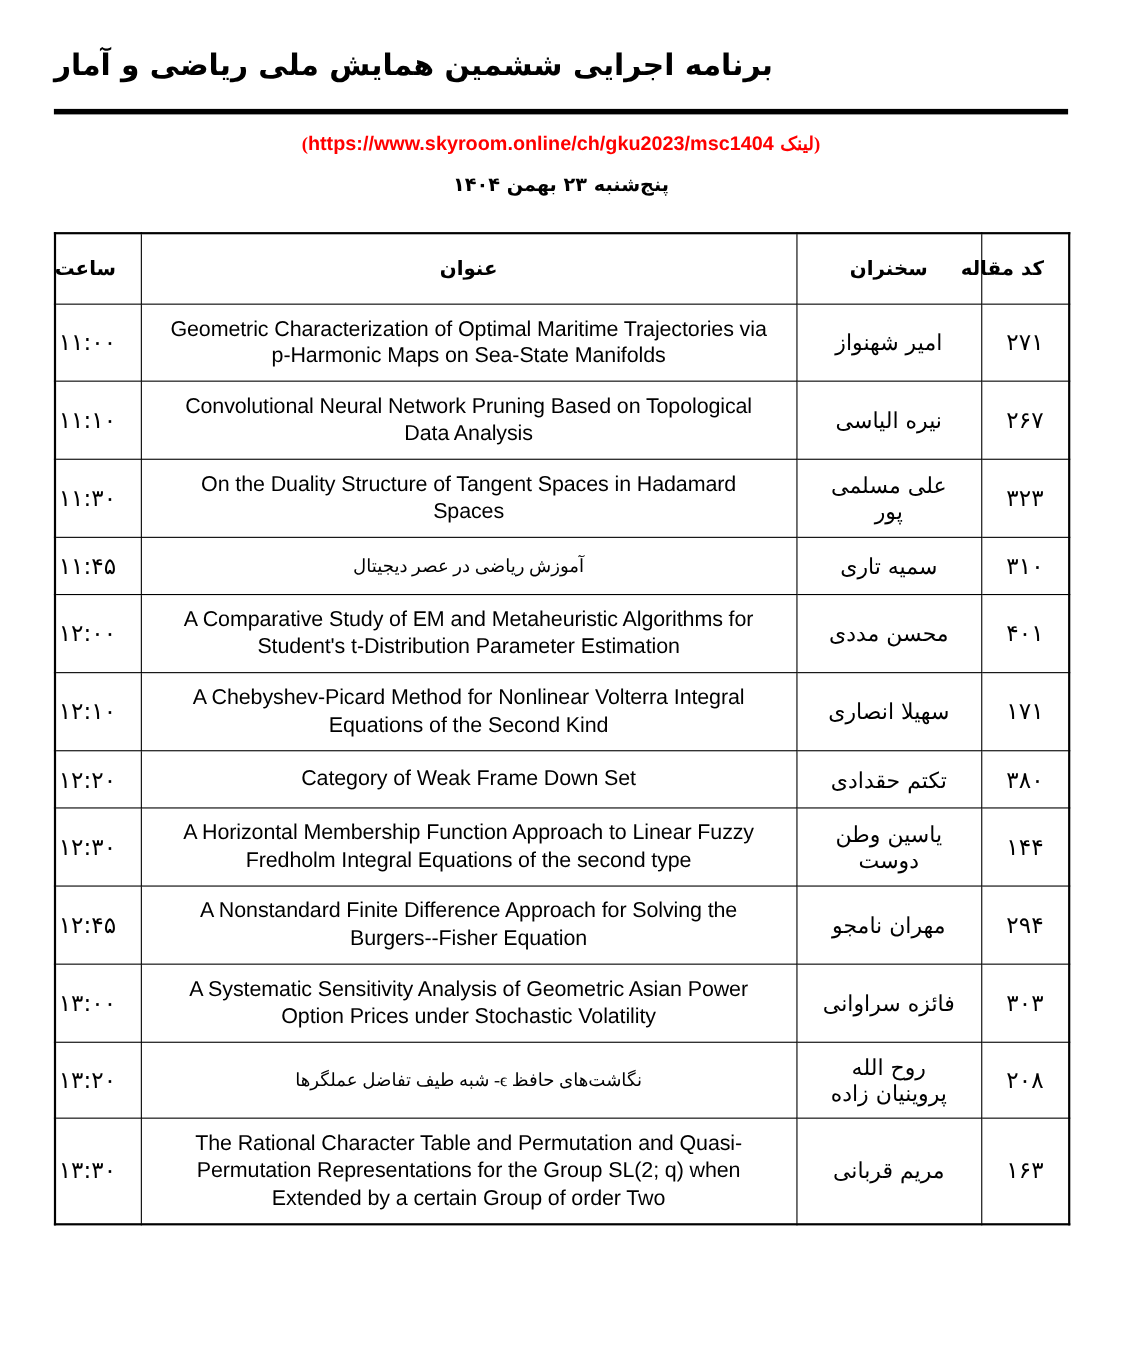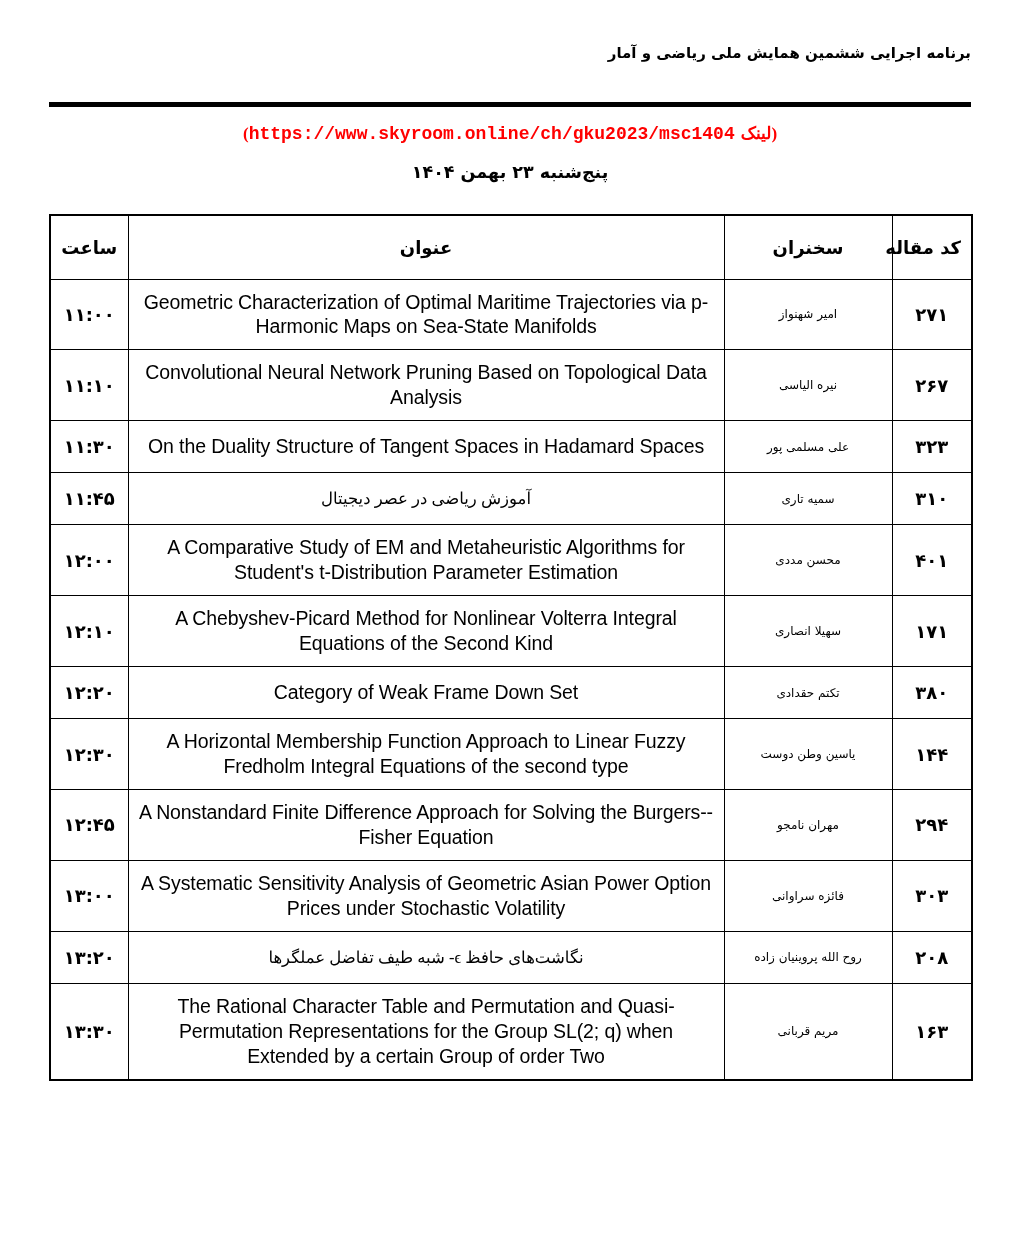--- a/index.html
+++ b/index.html
@@ -9,26 +9,26 @@
     font-family: "DejaVu Sans", sans-serif;
     color: #000;
   }
   body { height: 1236px; overflow: hidden; }
   .doc {
     width: 922px;
     margin: 0 auto;
     padding-top: 44px;
   }
   .page-title {
-    text-align: right;
-    direction: rtl;
-    font-weight: bold;
-    font-size: 15px;
+    text-align: left;
+    direction: rtl;
+    font-weight: bold;
+    font-size: 27px;
     letter-spacing: 0;
-    margin-bottom: 40px;
+    margin-bottom: 24px;
   }
   .thick-rule {
     height: 5px;
     background: #000;
     width: 100%;
     margin-bottom: 16px;
   }
   .link-line {
     direction: rtl;
     text-align: center;
@@ -36,64 +36,64 @@
     font-weight: bold;
     color: #ff0000;
     margin-bottom: 18px;
     white-space: nowrap;
   }
   .link-line .paren { font-family: "Liberation Serif", serif; font-weight: bold; }
   .link-line .fa-label { font-family: Liberation Sans, sans-serif; margin-left: 6px; }
   .link-line .url {
     direction: ltr;
     unicode-bidi: embed;
-    font-family: Liberation Mono, monospace;
+    font-family: Liberation Sans, sans-serif;
     font-weight: bold;
     font-size: 18px;
   }
   .date-line {
     direction: rtl;
     text-align: center;
     font-weight: bold;
     font-size: 17.5px;
     margin-bottom: 32px;
   }
   table.schedule {
     border-collapse: collapse;
     width: 100%;
     border: 2.5px solid #000;
     table-layout: fixed;
   }
   table.schedule th, table.schedule td {
     border: 1.5px solid #000;
     vertical-align: middle;
     text-align: center;
-    padding: 10px 10px;
+    padding: 10px 22px;
   }
   col.c-time   { width: 78px; }
   col.c-title  { width: 596px; }
   col.c-speaker{ width: 168px; }
   col.c-code   { width: 80px; }
   th {
     direction: rtl;
     font-size: 18px;
     font-weight: bold;
     height: 64px;
     white-space: nowrap;
     padding: 10px 4px;
   }
   td.time-cell, td.code-cell {
     direction: rtl;
-    font-weight: bold;
-    font-size: 18px;
+    font-weight: normal;
+    font-size: 21px;
     white-space: nowrap;
   }
   td.speaker-cell {
     direction: rtl;
-    font-size: 12px;
+    font-size: 20px;
   }
   td.title-cell { padding: 10px 26px; font-family: Liberation Serif, serif; }
   td.title-cell.en-title {
     direction: ltr;
     font-family: Liberation Sans, sans-serif;
     font-size: 19.5px;
     line-height: 1.28;
     letter-spacing: -0.1px;
   }
   td.title-cell.fa-title {

